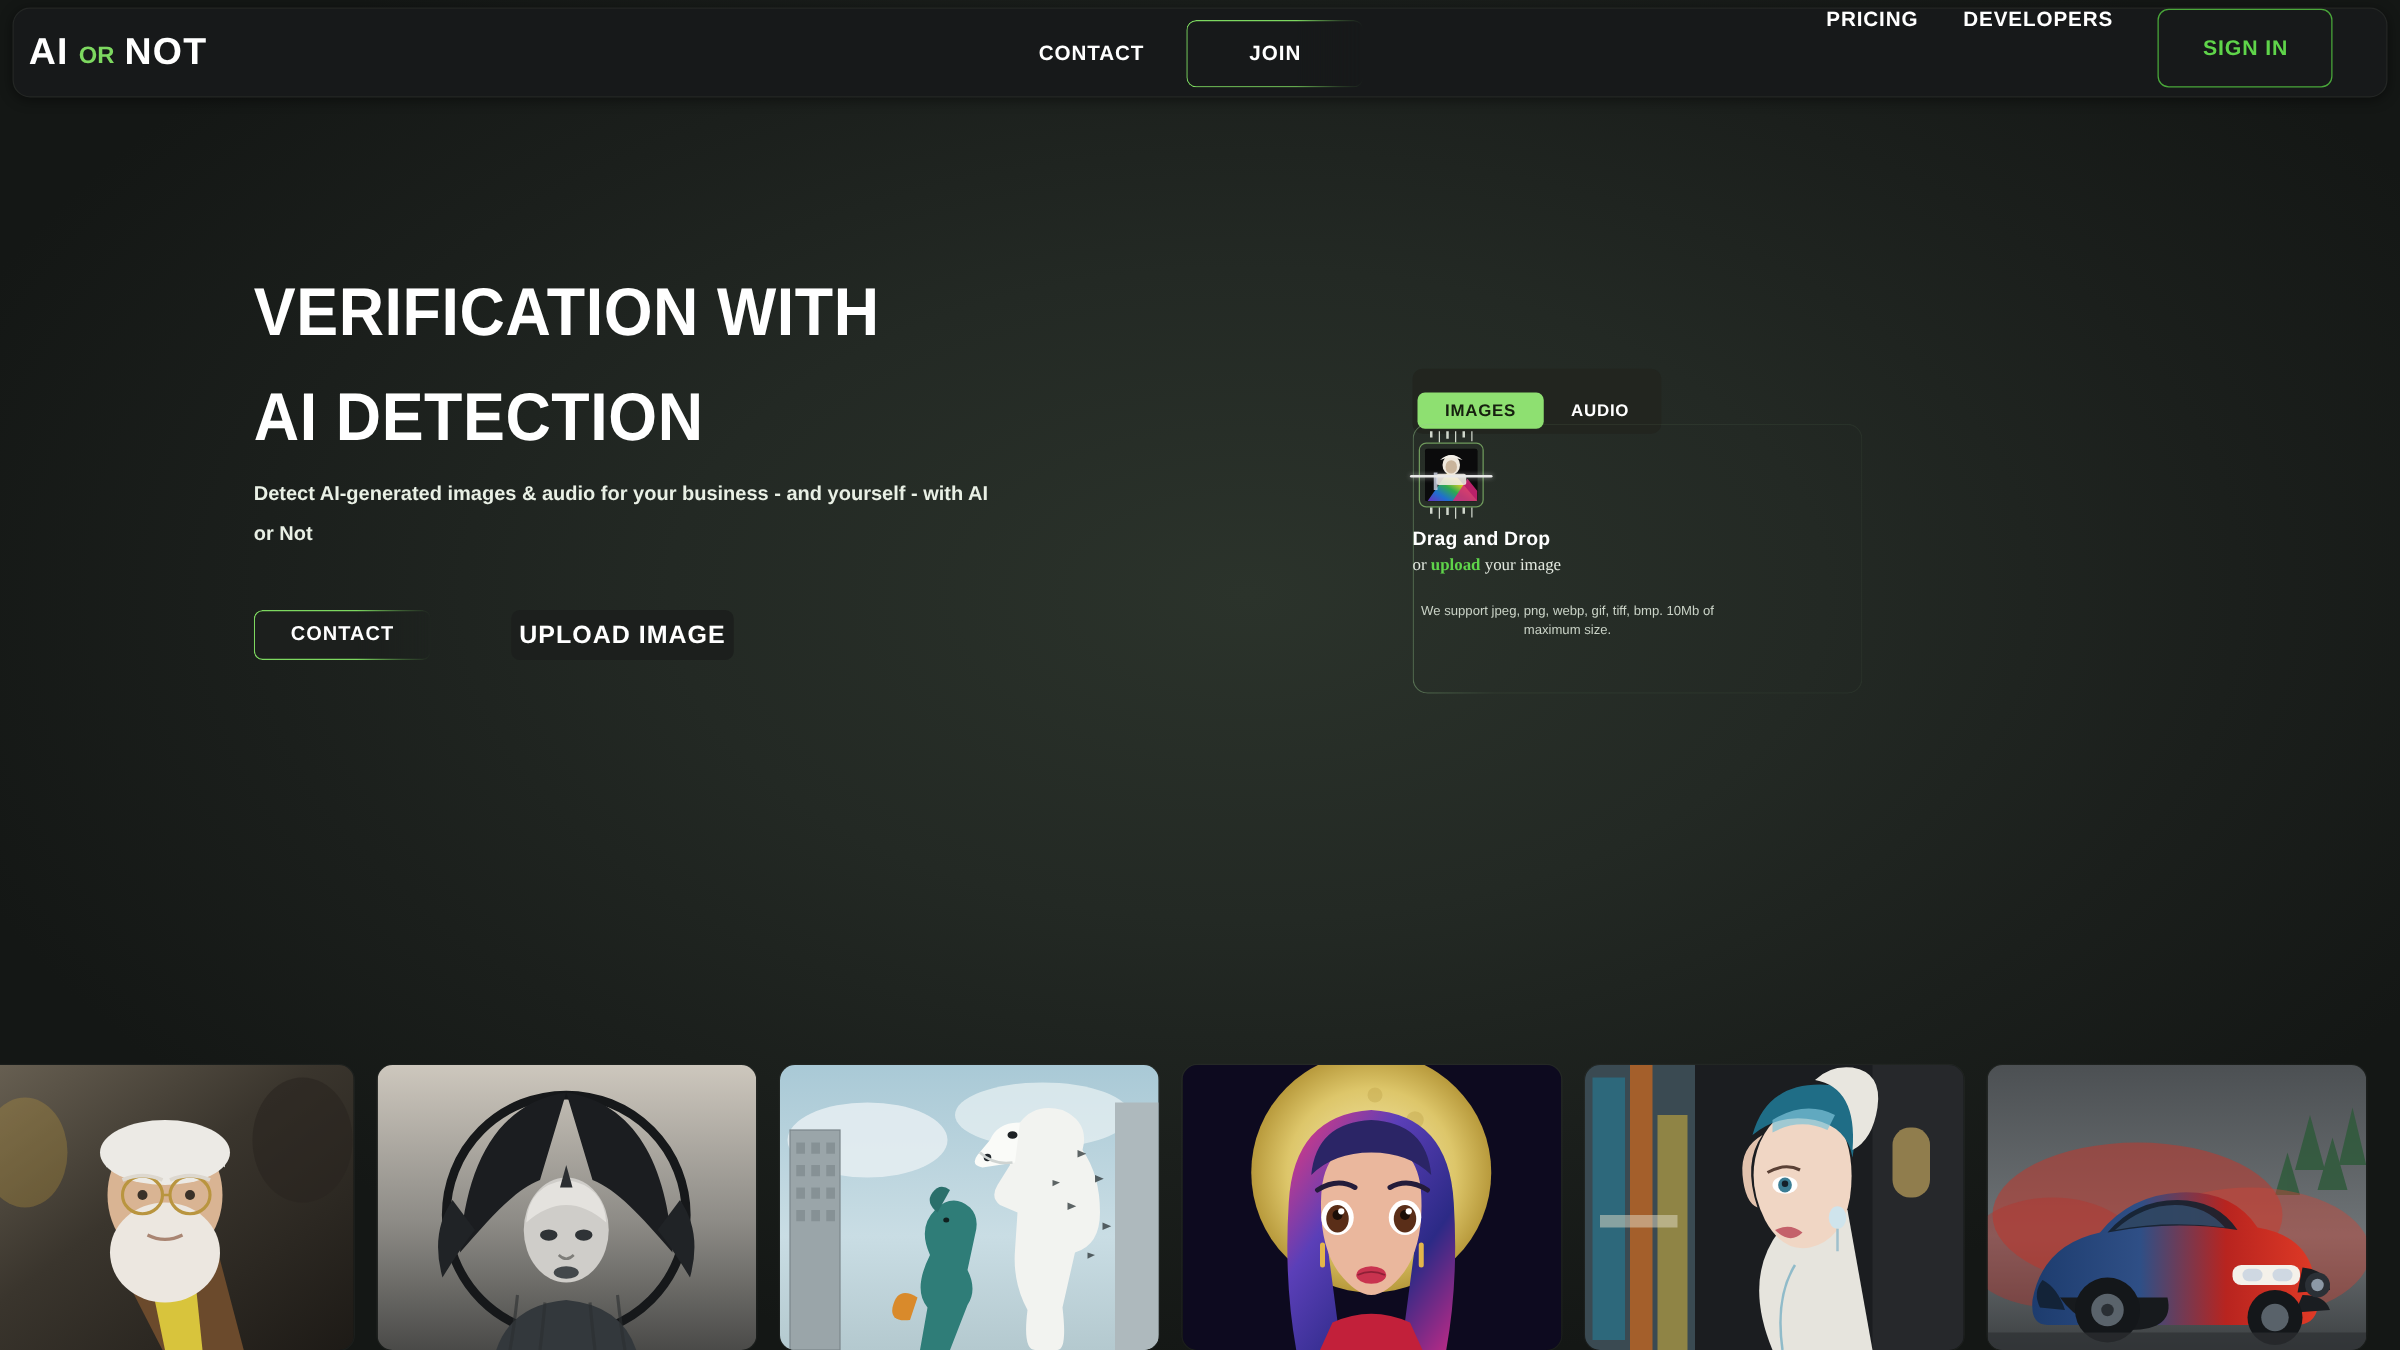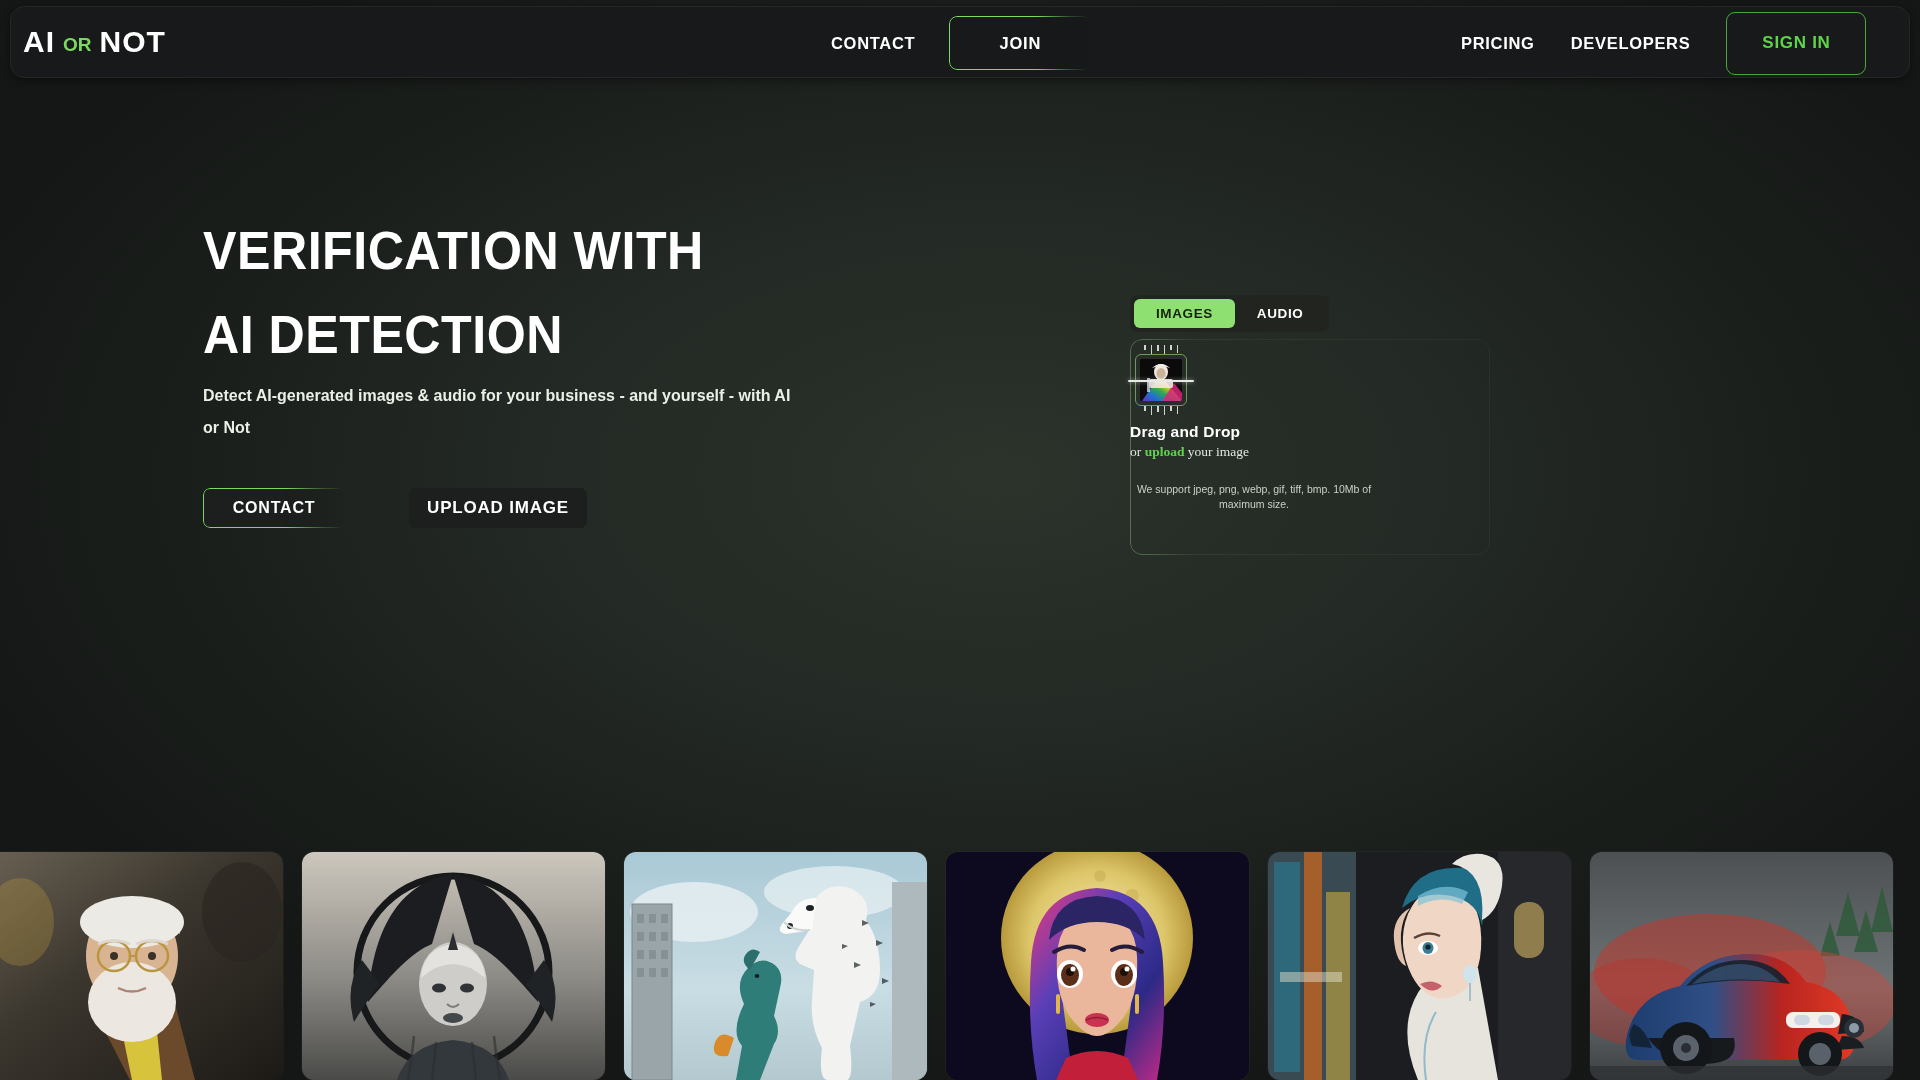--- a/index.html
+++ b/index.html
@@ -36,21 +36,21 @@
     font-weight:bold; letter-spacing:.5px; white-space:nowrap;
     user-select:none;
   }
   .logo .word { color:#ffffff; font-size:30px; letter-spacing:1px; }
   .logo .or {
     color:#7dd860; font-size:19px; font-weight:bold; letter-spacing:0px;
     position:relative; top:-1px;
   }
 
   .nav-center { position:absolute; left:820px; top:0; height:72px; display:flex; align-items:center; gap:34px; }
-  .nav-right  { position:absolute; left:1450px; top:0; height:72px; display:flex; align-items:center; gap:36px; }
+  .nav-right  { position:absolute; left:1450px; top:0; height:72px; display:flex; align-items:flex-start; gap:36px; }
 
   .nav-link {
     color:#ffffff; font-size:16.5px; font-weight:bold; letter-spacing:.7px;
     text-decoration:none; white-space:nowrap; cursor:pointer;
     background:none; border:none; font-family:inherit;
   }
 
   .btn-join {
     position:relative;
     width:142px; height:54px;
@@ -103,39 +103,39 @@
   }
   .contact-wrap { position:relative; width:142px; height:40px; }
   .contact-text {
     position:absolute; inset:0; display:flex; align-items:center; justify-content:center;
     color:#fff; font-size:16px; font-weight:bold; letter-spacing:.8px; pointer-events:none;
   }
   .btn-upload {
     width:178px; height:40px;
     display:flex; align-items:center; justify-content:center;
     background:#1c1f1d; color:#ffffff;
-    font-size:17px; font-weight:bold; letter-spacing:.8px;
+    font-size:20px; font-weight:bold; letter-spacing:.8px;
     border:none; border-radius:7px; cursor:pointer; font-family:inherit;
   }
 
   .gallery-note {
     position:absolute; left:203px; top:722px; width:380px;
     color:#9aa39a; font-size:17px; line-height:27px;
   }
 
   
   .uploader { position:absolute; left:1130px; top:295px; width:360px; height:260px; }
   .tabs {
     position:absolute; left:0; top:0;
     display:flex; gap:0; background:#22251f; border-radius:8px; padding:4px;
   }
   .tab {
     padding:7px 22px; font-size:13.5px; font-weight:bold; letter-spacing:.6px;
     border-radius:6px; cursor:pointer; border:none; font-family:inherit;
-    background:transparent; color:#ffffff; white-space:nowrap;
+    background:transparent; color:#ffffff; white-space:nowrap;margin-top:15px;
   }
   .tab.active { background:#8ee071; color:#16200f; }
 
   .dropzone {
     position:absolute; left:0; top:44px; width:360px; height:216px;
     border-radius:12px;
     border:1px solid rgba(150,200,140,.42);
     
     -webkit-mask-image:
       linear-gradient(to right, #000 0%, rgba(0,0,0,.9) 4%, rgba(0,0,0,.22) 18%, rgba(0,0,0,.16) 100%);

